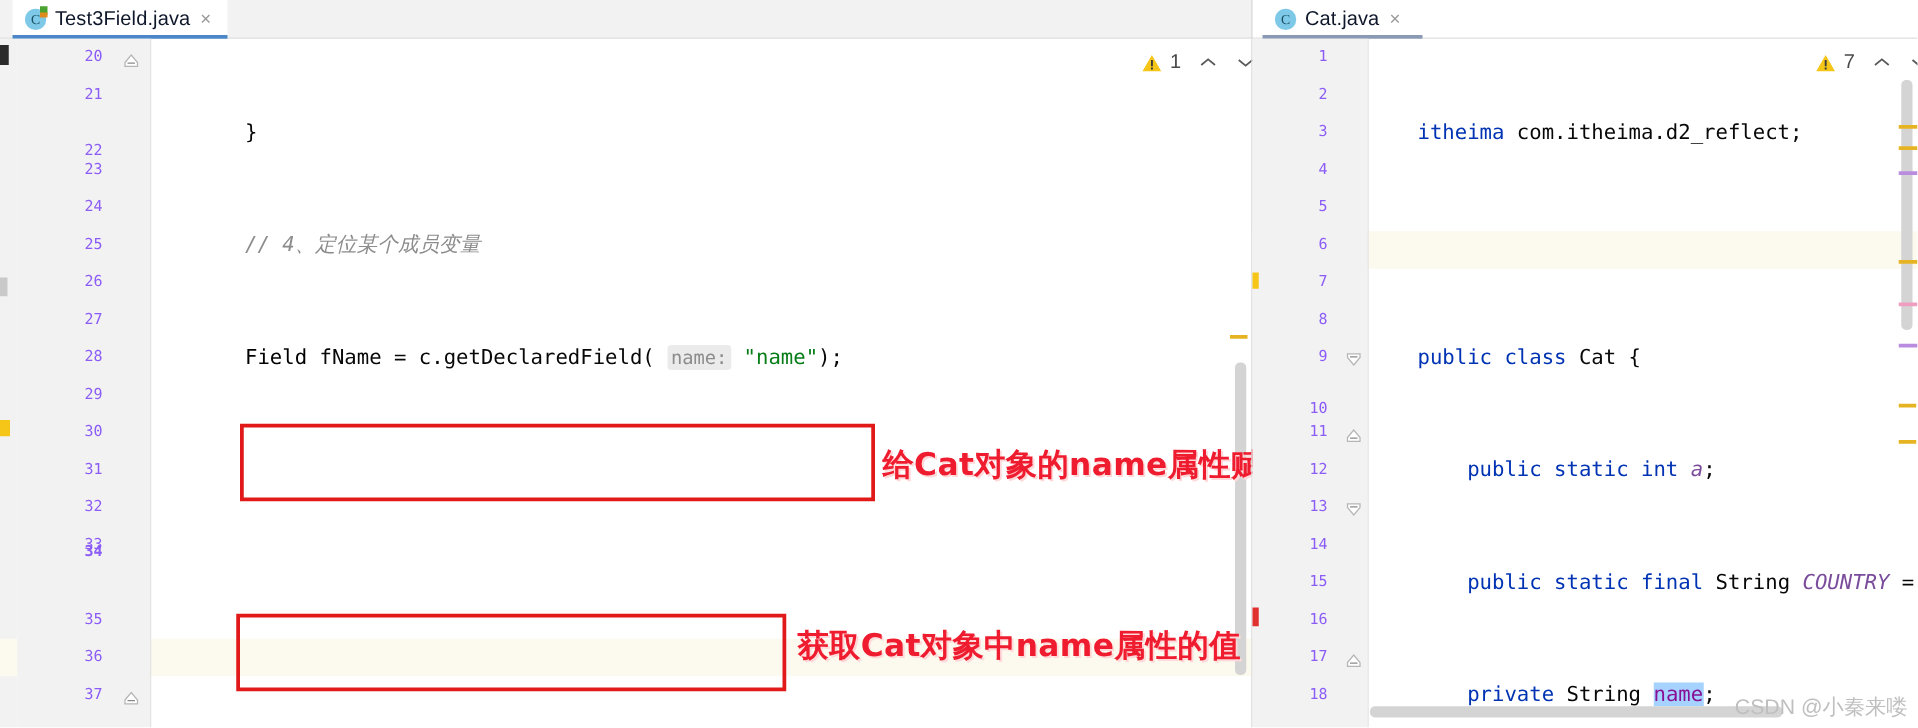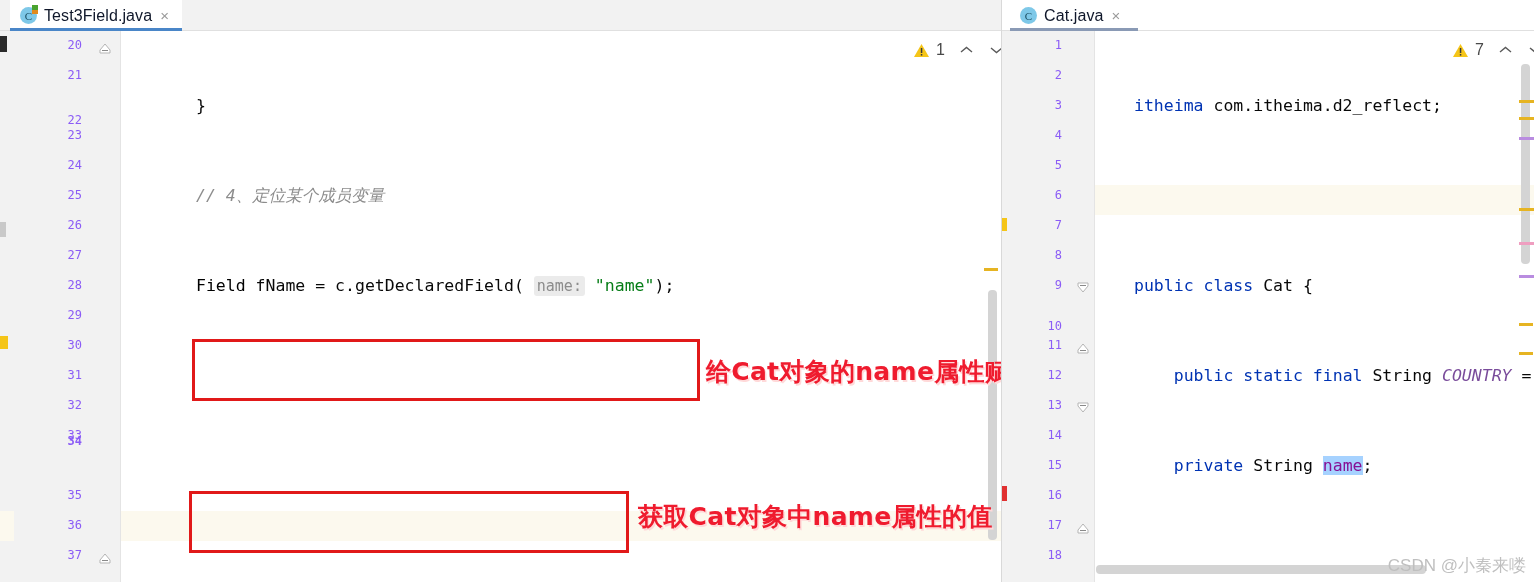--- a/index.html
+++ b/index.html
@@ -265,20 +265,21 @@
     </span>
   </div>
   <div class="gsep r"></div>
   <div class="mark-yellow" style="left:1002px;top:218px;width:5px;"></div>
   <div class="mark-red" style="left:1002px;top:486px;width:5px;"></div>
 
   <div class="code code-right">
     <div class="row"><span class="kw">itheima</span><span> com.itheima.d2_reflect;</span></div>
     <div class="row"></div>
     <div class="row"><span class="kw">public</span><span class="kw"> class</span><span> Cat {</span></div>
+    <div class="row"><span>    </span><span class="kw">public static int</span><span class="stat"> a</span><span>;</span></div>
     <div class="row"><span>    </span><span class="kw">public static final</span><span> String</span><span class="stat"> COUNTRY</span><span> =</span></div>
     <div class="row"><span>    </span><span class="kw">private</span><span> String</span><span> </span><span class="fld sel">name</span><span>;</span></div>
     
     
     
     
     
     
     
     

